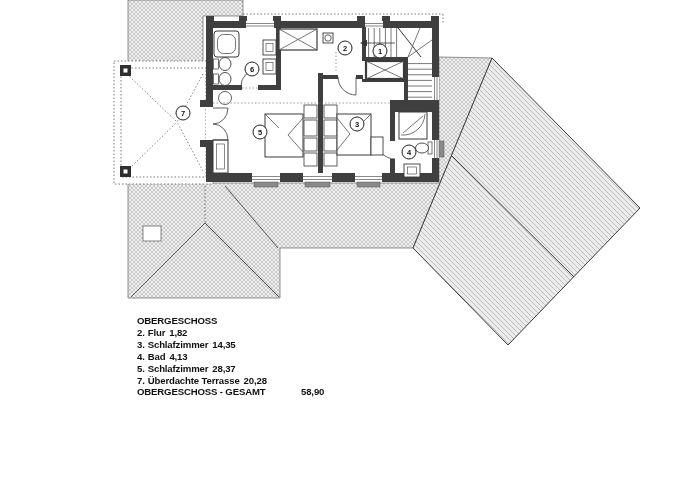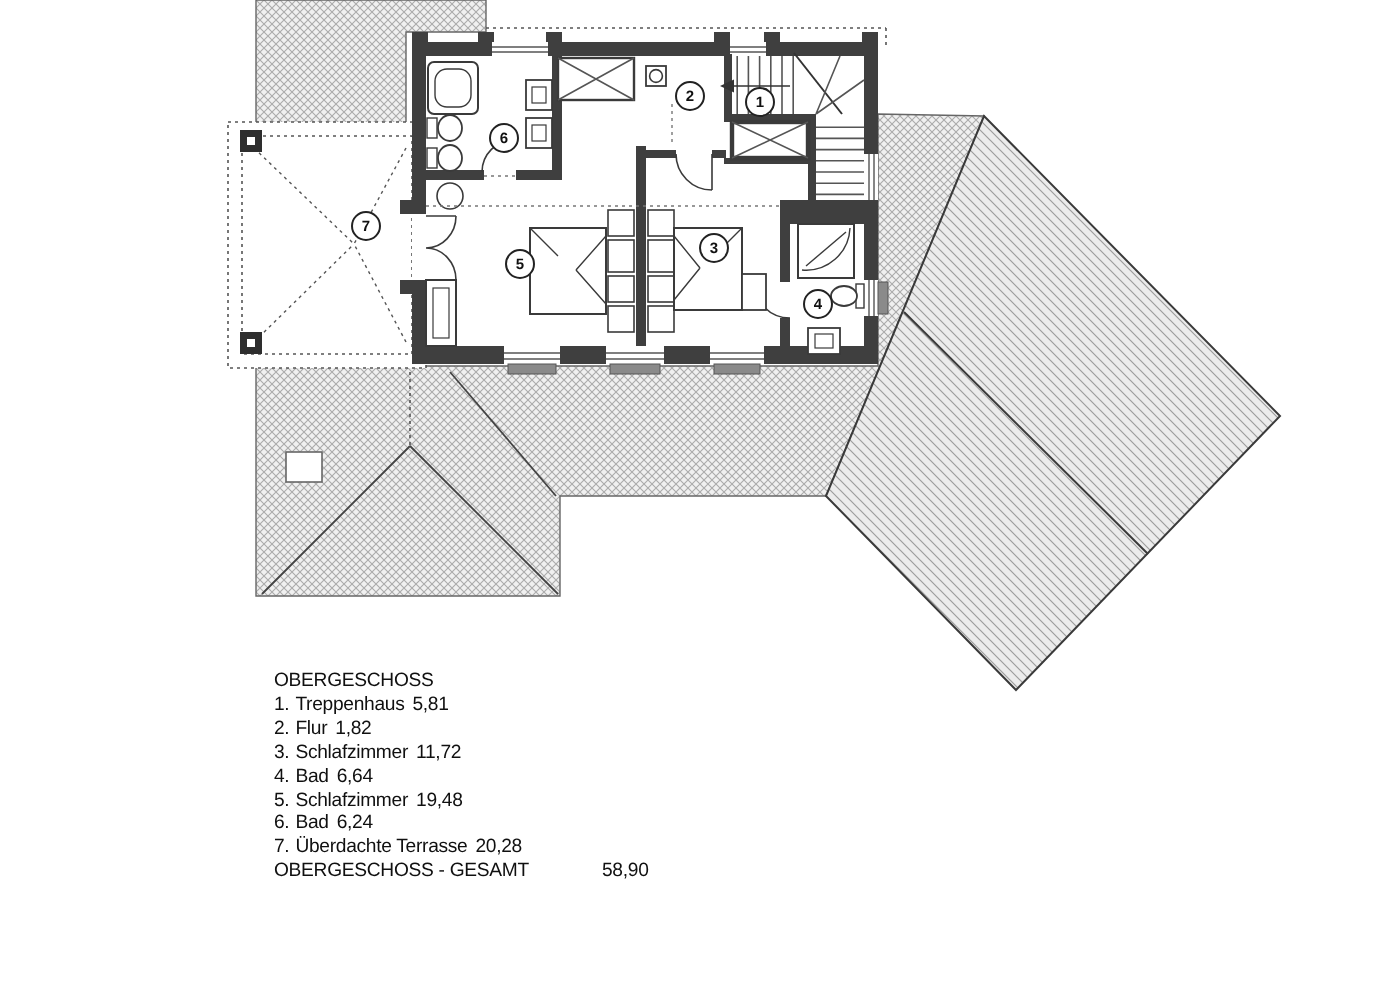--- a/index.html
+++ b/index.html
@@ -3,21 +3,21 @@
 <meta charset="utf-8">
 <style>
   html,body{margin:0;padding:0;background:#fff;}
   #stage{position:relative;width:700px;height:500px;background:#fff;overflow:hidden;
          font-family:"Liberation Sans",sans-serif;}
   #plan-svg{position:absolute;left:0;top:0;}
   .plan-num{position:absolute;width:13px;height:13px;border:1px solid #222;border-radius:50%;
             background:#fff;color:#111;font:bold 7.5px "Liberation Sans",sans-serif;
             display:flex;align-items:center;justify-content:center;
             transform:translate(-50%,-50%);z-index:5;}
-  #legend{position:absolute;left:137px;top:335px;color:#101010;font-weight:normal;
+  #legend{position:absolute;left:137px;top:315px;color:#101010;font-weight:bold;
           font-size:9.6px;letter-spacing:-0.15px;line-height:11.9px;width:240px;z-index:6;}
   .lg-row{white-space:nowrap;}
   .lg-name{margin-left:3px;}
   .lg-area{margin-left:4px;}
   .lg-total{position:relative;}
   .lg-total .lg-val{position:absolute;left:146px;padding-left:18px;}
   .lg-gap{height:10px;}
 </style>
 </head>
 <body>
@@ -211,26 +211,24 @@
 <div class="plan-num" style="left:380px;top:51px;">1</div>
 <div class="plan-num" style="left:345px;top:48px;">2</div>
 <div class="plan-num" style="left:357px;top:124px;">3</div>
 <div class="plan-num" style="left:409px;top:152px;">4</div>
 <div class="plan-num" style="left:260px;top:132px;">5</div>
 <div class="plan-num" style="left:252px;top:69px;">6</div>
 <div class="plan-num" style="left:183px;top:113px;">7</div>
 
 <div id="legend">
   <div class="lg-row">OBERGESCHOSS</div>
-  <div class="lg-row"><span>1.</span><span class="lg-name">Treppenhaus</span><span class="lg-area">5,81</span></div>
   <div class="lg-row"><span>2.</span><span class="lg-name">Flur</span><span class="lg-area">1,82</span></div>
-  <div class="lg-row"><span>3.</span><span class="lg-name">Schlafzimmer</span><span class="lg-area">11,72</span></div>
-  <div class="lg-row"><span>4.</span><span class="lg-name">Bad</span><span class="lg-area">6,64</span></div>
-  <div class="lg-row"><span>5.</span><span class="lg-name">Schlafzimmer</span><span class="lg-area">19,48</span></div>
-  <div class="lg-row"><span>6.</span><span class="lg-name">Bad</span><span class="lg-area">6,24</span></div>
+  <div class="lg-row"><span>3.</span><span class="lg-name">Schlafzimmer</span><span class="lg-area">14,35</span></div>
+  <div class="lg-row"><span>4.</span><span class="lg-name">Bad</span><span class="lg-area">4,13</span></div>
+  <div class="lg-row"><span>5.</span><span class="lg-name">Schlafzimmer</span><span class="lg-area">28,37</span></div>
   <div class="lg-row"><span>7.</span><span class="lg-name">Überdachte Terrasse</span><span class="lg-area">20,28</span></div>
   <div class="lg-row lg-total">
     <span>OBERGESCHOSS - GESAMT</span>
     <span class="lg-val">58,90</span>
   </div>
   <div class="lg-gap"></div>
 </div>
 
 </div>
 

